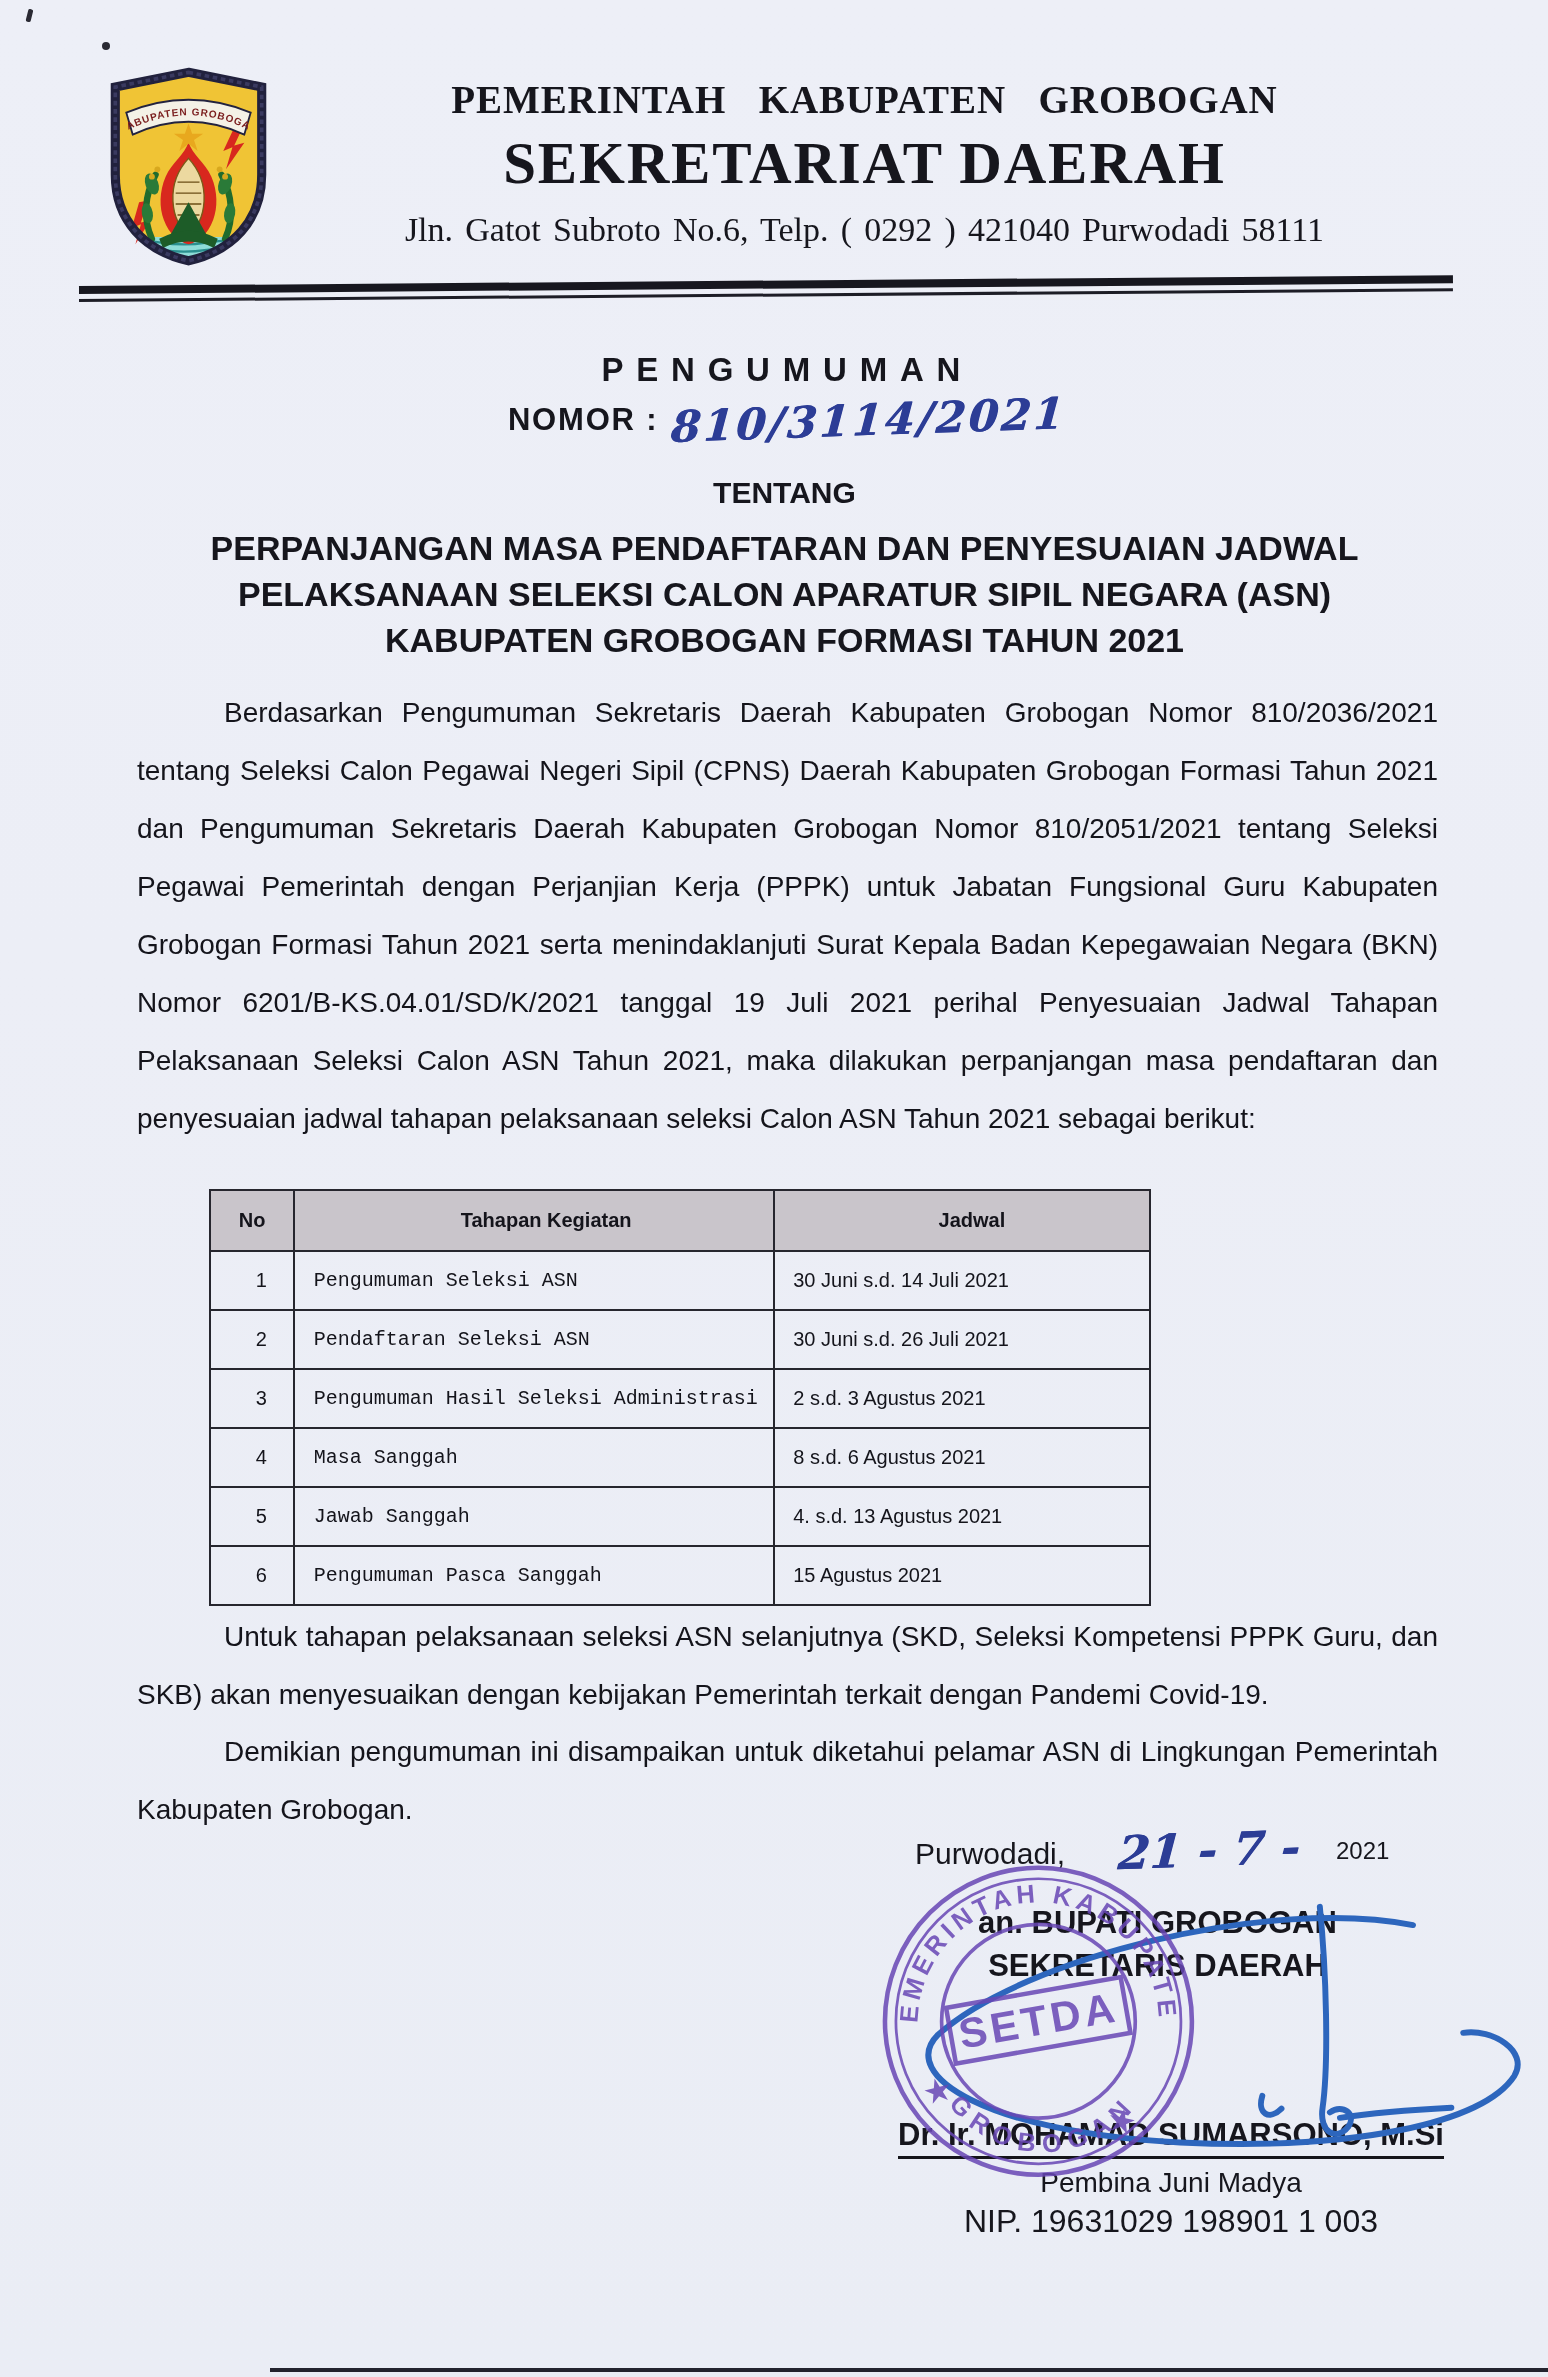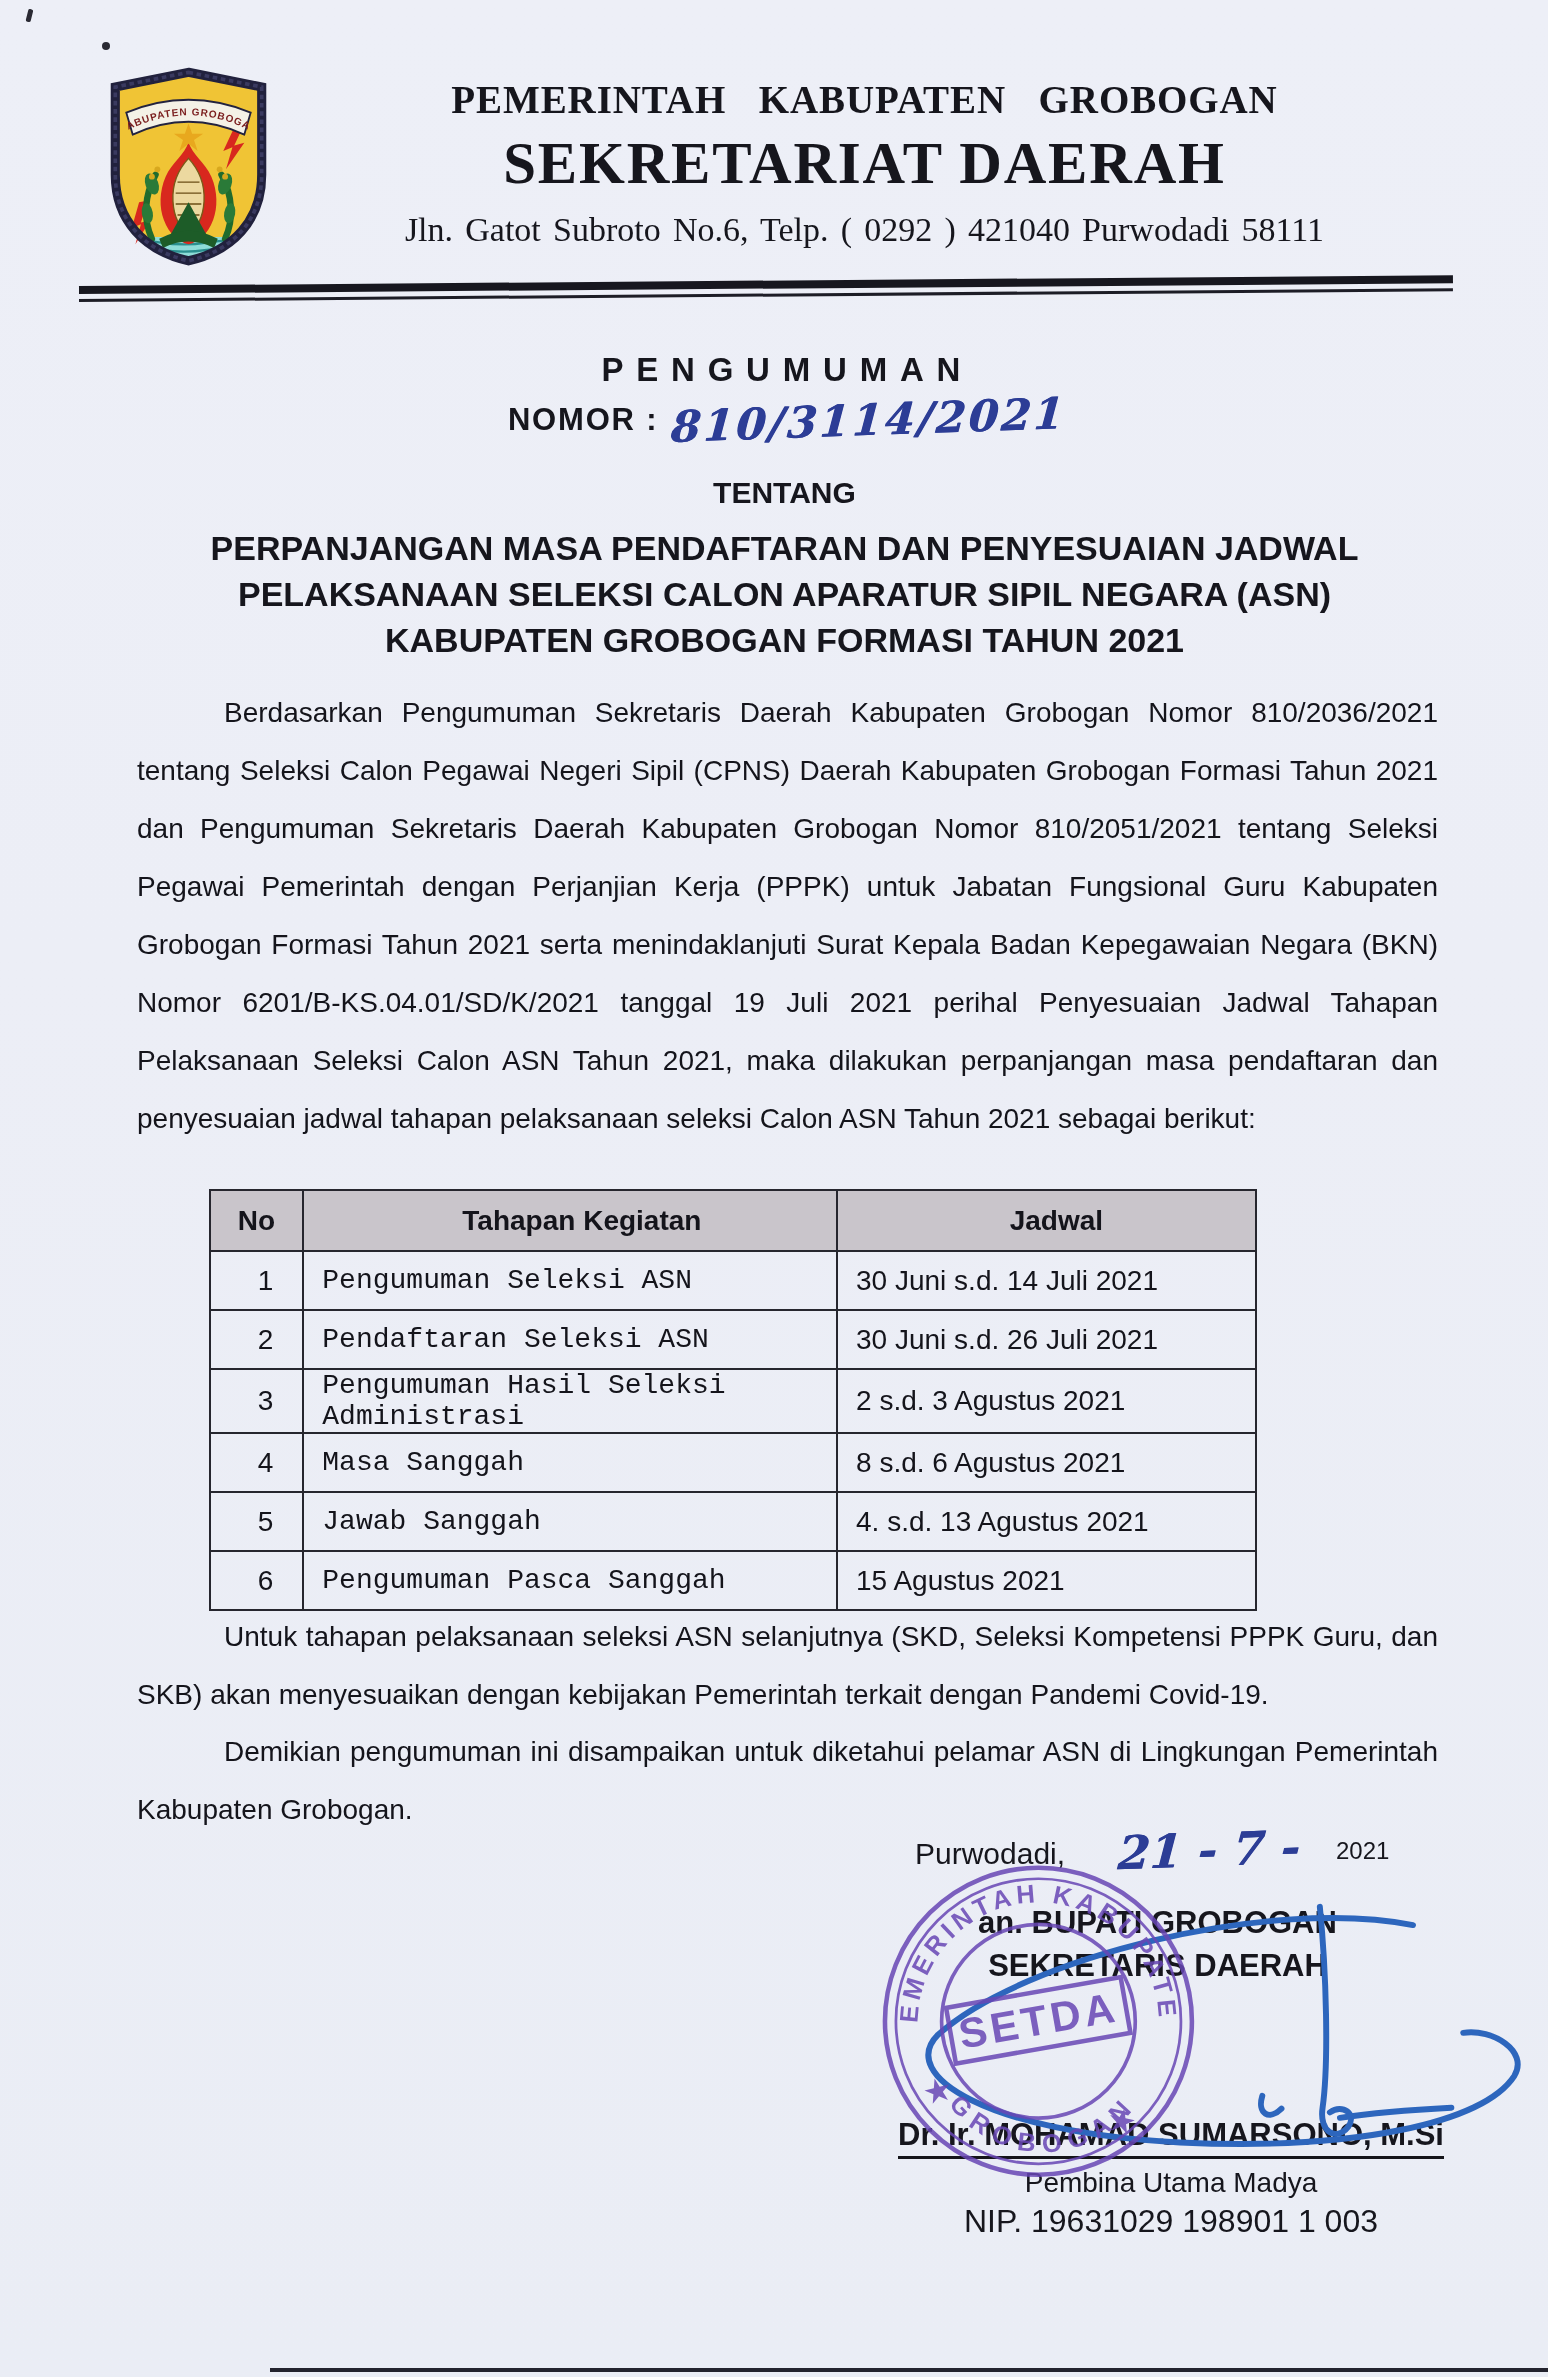--- a/index.html
+++ b/index.html
@@ -36,22 +36,22 @@
     font-weight:bold;}
   .tentang{font-size:30px;margin-bottom:14.6px;}
   .title-line{font-size:34px;line-height:46px;}
   
   .para{position:absolute;left:137px;width:1301px;font-size:28px;line-height:58px;
     text-align:justify;text-indent:87px;color:#14141b;}
   .p1{top:684px;}
   .p2{top:1608px;}
   .p3{top:1723px;}
   
-  table.sched{position:absolute;left:209px;top:1189px;width:1048px;
-    border-collapse:collapse;font-size:28px;color:#14141b;}
+  table.sched{position:absolute;left:209px;top:1189px;width:942px;
+    border-collapse:collapse;font-size:20px;color:#14141b;}
   table.sched th, table.sched td{border:2.7px solid #26262e;padding:0 0 0 18.3px;}
   table.sched th{background:#c9c5cb;font-weight:bold;height:59px;text-align:center;padding:0;}
   table.sched td{height:57px;}
   td.c-no{text-align:center;padding:0;width:90px;}
   td.c-keg{width:608px;font-family:Liberation Mono, monospace;}
   td.c-jad{width:493px;}
   
   .place-line{position:absolute;top:1837px;left:915px;font-size:30px;}
   .date-hand{position:absolute;top:1823px;left:1118px;font-size:46px;}
   .year-print{position:absolute;top:1837px;left:1336px;font-size:24px;}
@@ -196,21 +196,21 @@
   <div class="date-hand hand">21 - 7 -</div>
   <div class="year-print">2021</div>
 
   <div class="sig-role">
     <div>an. BUPATI GROBOGAN</div>
     <div>SEKRETARIS DAERAH</div>
   </div>
 
   <div class="sig-id">
     <span class="sig-name">Dr. Ir. MOHAMAD SUMARSONO, M.Si</span>
-    <div class="sig-rank">Pembina Utama Madya</div>
+    <div class="sig-rank">Pembina Juni Madya</div>
     <div class="sig-nip">NIP. 19631029 198901 1 003</div>
   </div>
 
   <div class="autograph-wrap">
     <svg width="659" height="274" viewBox="0 0 720 300">
       <g fill="none" stroke="#2d66bd" stroke-width="6.5" stroke-linecap="round">
         <path d="M585,45 C430,14 160,80 65,165 C20,210 120,272 330,283 C520,292 662,262 696,210 C712,183 672,158 640,163"></path>
         <path d="M483,25 C490,95 493,195 486,245 C482,272 501,282 514,266 C524,252 508,240 494,250"></path>
         <path d="M505,256 C545,250 588,247 627,245"></path>
         <path d="M420,232 C414,252 428,259 441,246"></path>

